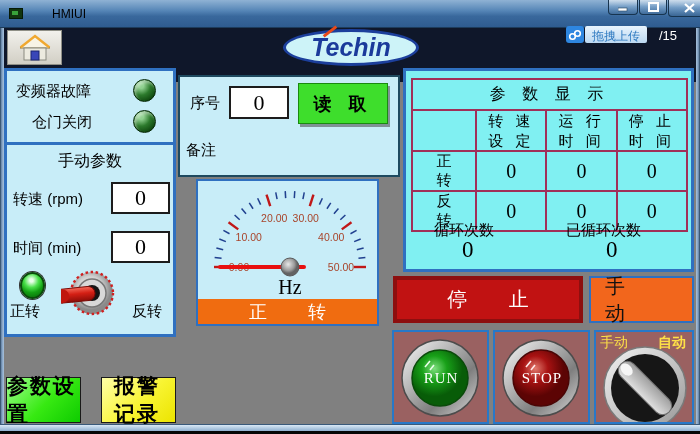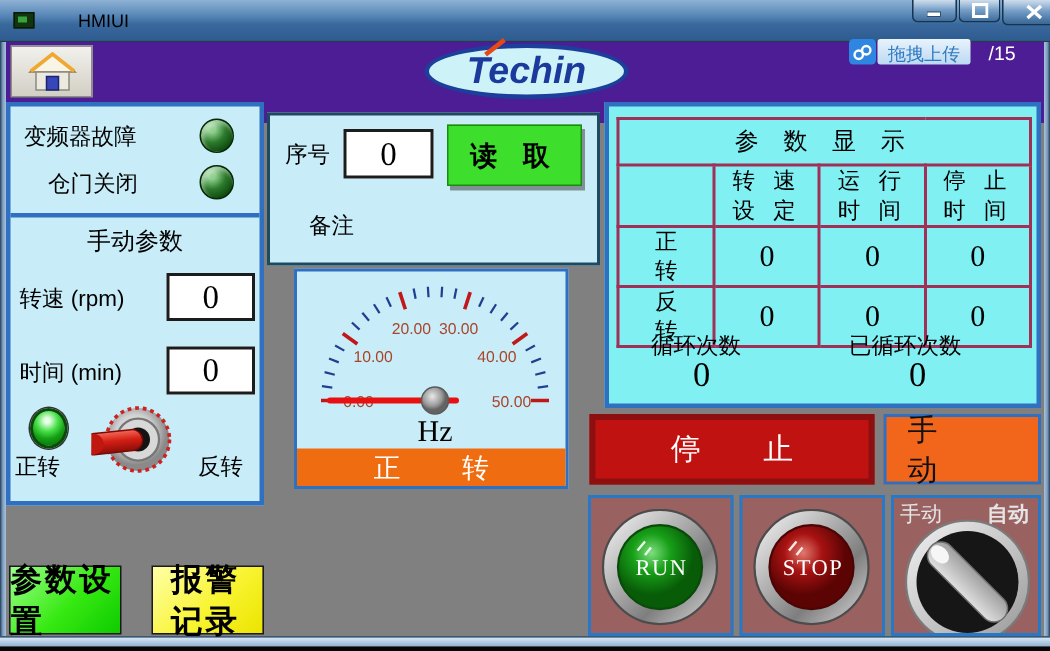--- a/index.html
+++ b/index.html
@@ -21,21 +21,21 @@
   .winbtn.min { width:30px; } .winbtn.max { width:28px; } .winbtn.close { width:43px; height:17px; }
 
   .side-edge { position:absolute; top:28px; width:4px; height:396px;
     background:linear-gradient(90deg,#243e58,#7d9cbf 45%,#a8c2dc); }
   .side-edge.right { left:696px; transform:scaleX(-1); }
   .bottom-edge { position:absolute; left:0; top:424px; width:700px; height:7px;
     background:linear-gradient(#d9e9f6,#8fb0d0); border-top:1px solid #3a5a7a; }
   .bottom-black { position:absolute; left:0; top:431px; width:700px; height:3px; background:#060606; }
 
   
-  .header { position:absolute; left:4px; top:28px; width:692px; height:54px; background:#4c1d95;padding-left:36px; }
+  .header { position:absolute; left:4px; top:28px; width:692px; height:54px; background:#0f172a;padding-left:36px; }
   .home-btn { position:absolute; left:3px; top:2px; width:55px; height:35px;
     background:linear-gradient(#f2f1ec,#d2cfc5); border:1px solid #8f8f86; display:flex; align-items:center; justify-content:center; }
   .logo { position:absolute; left:279px; top:1px; width:136px; height:37px; background:#cdf3f8;
     border:3px solid #1c3f9c; border-radius:50%; display:flex; align-items:center; justify-content:center; }
   .logo-text { font-size:25px; font-weight:bold; font-style:italic; color:#1b3a9b; letter-spacing:0px; }
   .logo-accent { position:absolute; left:36px; top:-2px; width:16px; height:3px; background:#e84818; transform:rotate(-38deg); }
   .upload-icon { position:absolute; left:562px; top:-2px; width:18px; height:17px; background:#2e86e0; border-radius:3px;
     display:flex; align-items:center; justify-content:center; }
   .upload-pill { position:absolute; left:581px; top:-2px; height:17px; padding:2px 7px; background:linear-gradient(#e8f3fc,#bcd9f2);
     border-radius:2px; font-size:12px; color:#2f7ac0; }
@@ -99,21 +99,21 @@
     border:4px solid #8d0f0f; color:#fff; font-size:20px; letter-spacing:18px; padding-left:18px;
     display:flex; align-items:center; justify-content:center; cursor:pointer; }
   .manual-btn { position:absolute; left:589px; top:276px; width:105px; height:47px; background:#f2661c;
     border:2px solid #2f70c0; color:#111; font-size:20px; letter-spacing:14px; padding-left:14px;
     display:flex; align-items:center; justify-content:center; cursor:pointer; }
 
   
   .btn-panel { position:absolute; top:330px; height:94px; background:#9a6161; border:2px solid #2878c8; overflow:hidden; }
   .bp-run { left:392px; width:97px; } .bp-stop { left:493px; width:97px; } .bp-knob { left:594px; width:100px; }
   .round-txt { font-family:"Liberation Serif", serif; font-size:15px; fill:#fff; letter-spacing:1px; }
-  .knob-label { position:absolute; top:2px; font-size:14px; color:#e5e5e5; }
+  .knob-label { position:absolute; top:2px; font-size:14px; color:#fde047; }
 </style>
 </head>
 <body>
 
 <div class="screen">
 
   <div class="titlebar">
     <span class="titlebar-icon">
         <i></i>
       </span>
@@ -205,21 +205,21 @@
     <span class="lp-label" style="left:125px; top:231px;">反转</span>
   </div>
 
   <div class="nav-btn nav-settings">参数设置</div>
   <div class="nav-btn nav-alarm">报警记录</div>
 
   <div class="serial-panel">
     <span class="lp-label" style="left:10px; top:17px;">序号</span>
     <div class="num-input" style="left:49px; top:9px; width:60px; height:33px;">0</div>
     <div class="read-btn">读 取</div>
-    <span class="lp-label" style="left:26px; top:64px;">备注</span>
+    <span class="lp-label" style="left:6px; top:64px;">备注</span>
   </div>
 
   <div class="gauge-panel">
     <svg id="gauge-svg" width="179" height="118" viewBox="0 0 179 118">
       <defs>
         <radialGradient id="hubg" cx="40%" cy="35%">
             <stop offset="0%" stop-color="#e8e8e8"></stop>
             <stop offset="70%" stop-color="#9a9a9a"></stop>
             <stop offset="100%" stop-color="#636363"></stop>
           </radialGradient>

